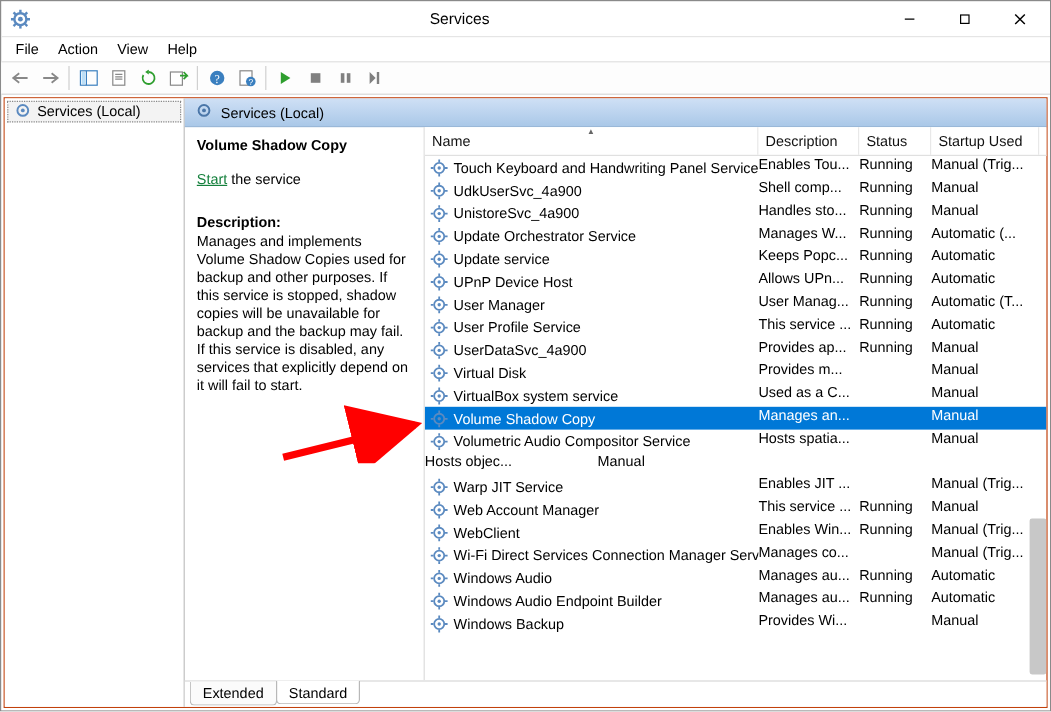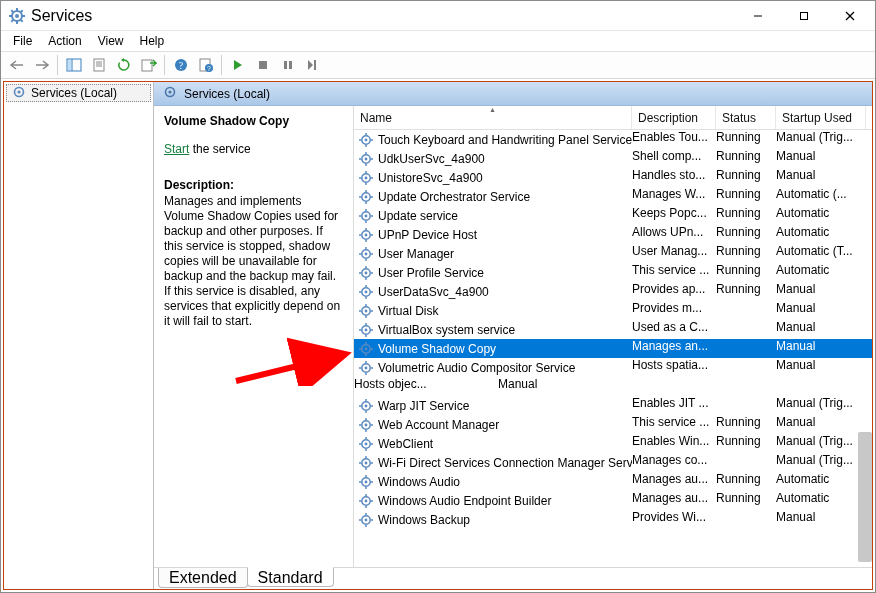--- a/index.html
+++ b/index.html
@@ -20,21 +20,21 @@
     position: relative;
   }
   
   .titlebar {
     height: 30px;
     display: flex; align-items: center;
     padding: 0 2px 0 8px;
     border-bottom: 1px solid #e5e5e5;
   }
   .titlebar .app-icon { width: 16px; height: 16px; margin-right: 6px; }
-  .titlebar .title { flex: 1; font-size: 16px; }
+  .titlebar .title { flex: 1; font-size: 13px; text-align: center; }
   .titlebar .win-controls { display: flex; }
   .titlebar .win-btn {
     width: 46px; height: 30px;
     display: flex; align-items: center; justify-content: center;
     font-family: "Segoe UI Symbol", sans-serif;
     font-size: 10px;
     color: #111;
     cursor: default;
   }
   
@@ -180,21 +180,21 @@
     background: #fff;
   }
   .btab {
     height: 20px; line-height: 20px;
     padding: 0 10px;
     border: 1px solid #b8b8b8;
     border-top: none;
     border-radius: 0 0 4px 4px;
     margin-right: -1px;
     background: #f4f4f4;
-    font-size: 16px;
+    font-size: 12px;
   }
   .btab.back { background: #fbfbfb; }
   .btab.active { background: #fff; border-top: 1px solid #fff; position: relative; top: -1px; }
   
   .arrow-overlay {
     position: absolute; left: 230px; top: 305px; pointer-events: none;
   }
   
   .gear svg { width: 16px; height: 16px; }
 </style>

